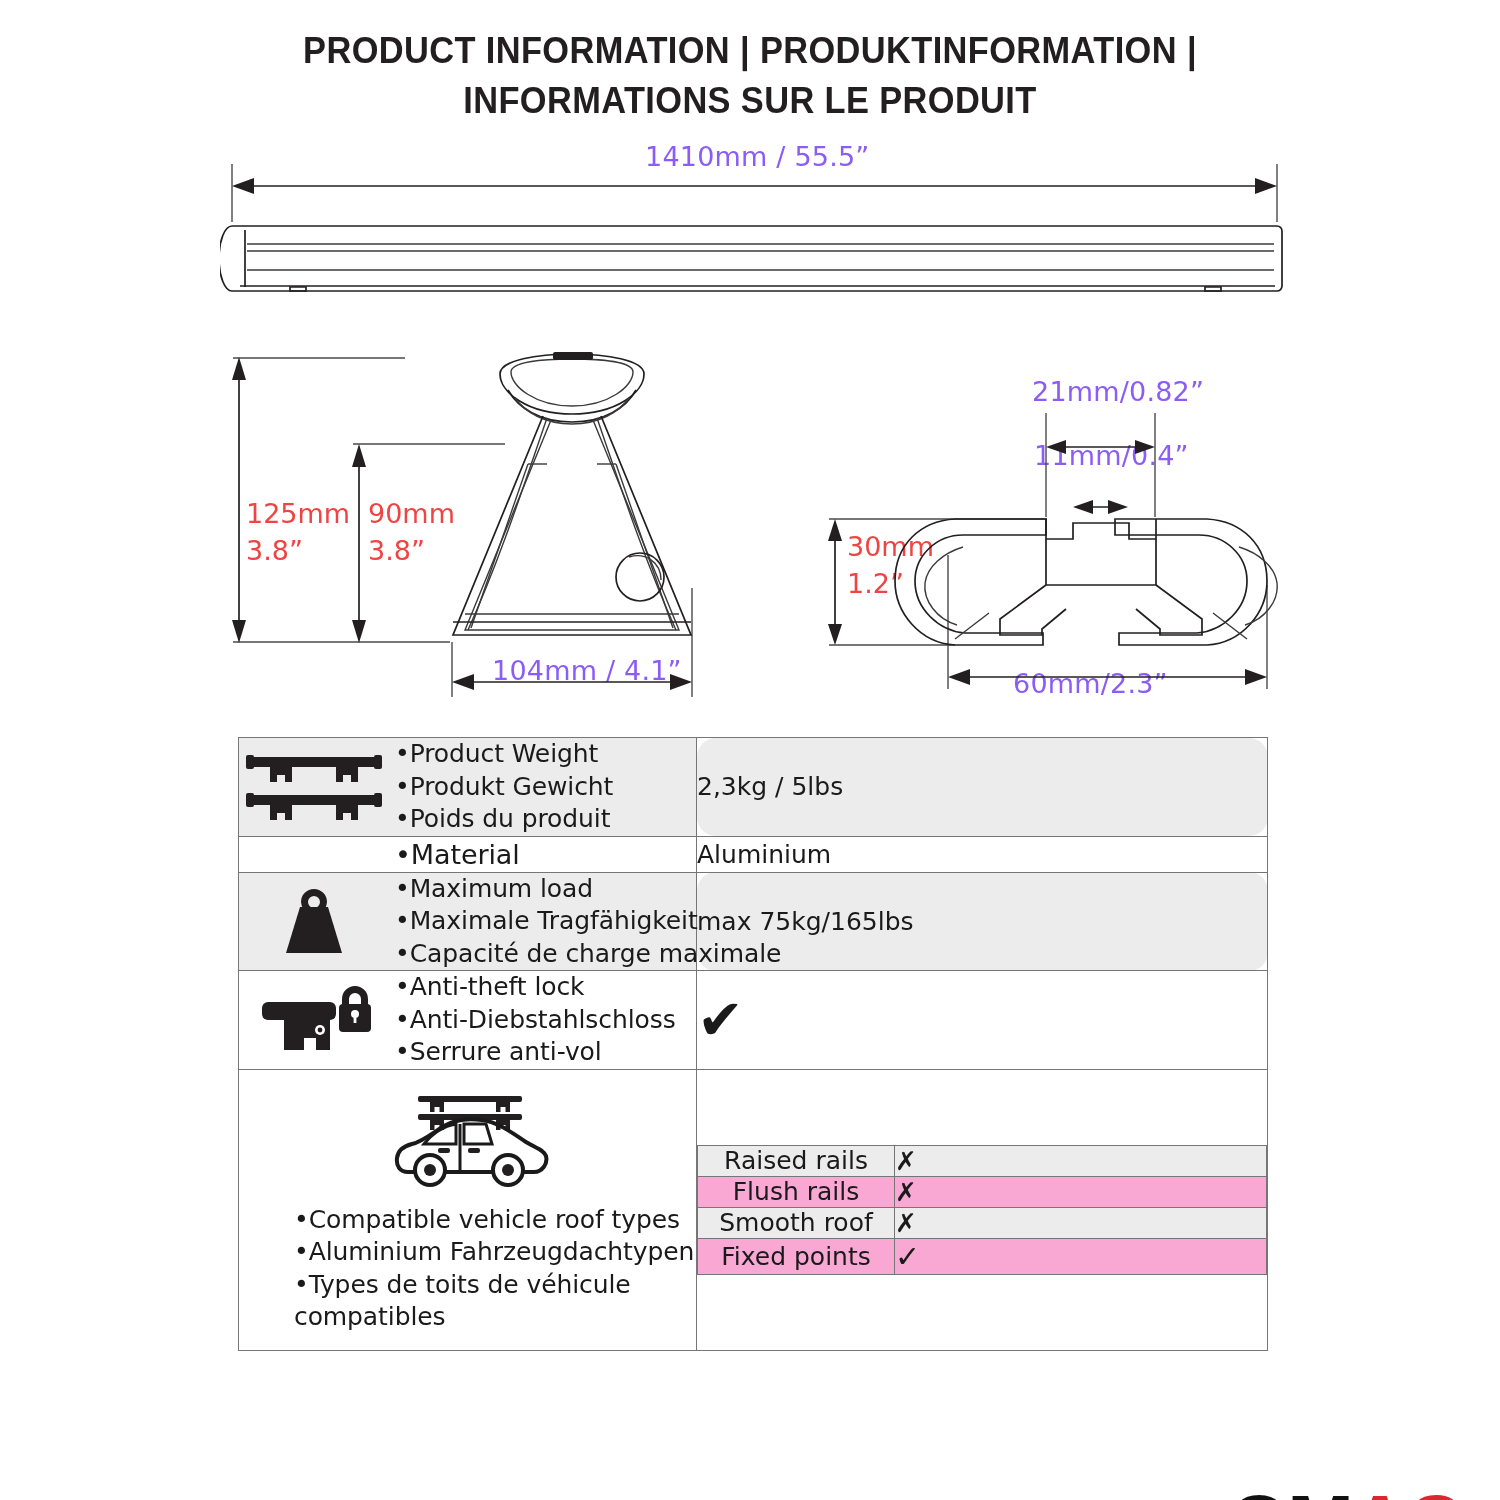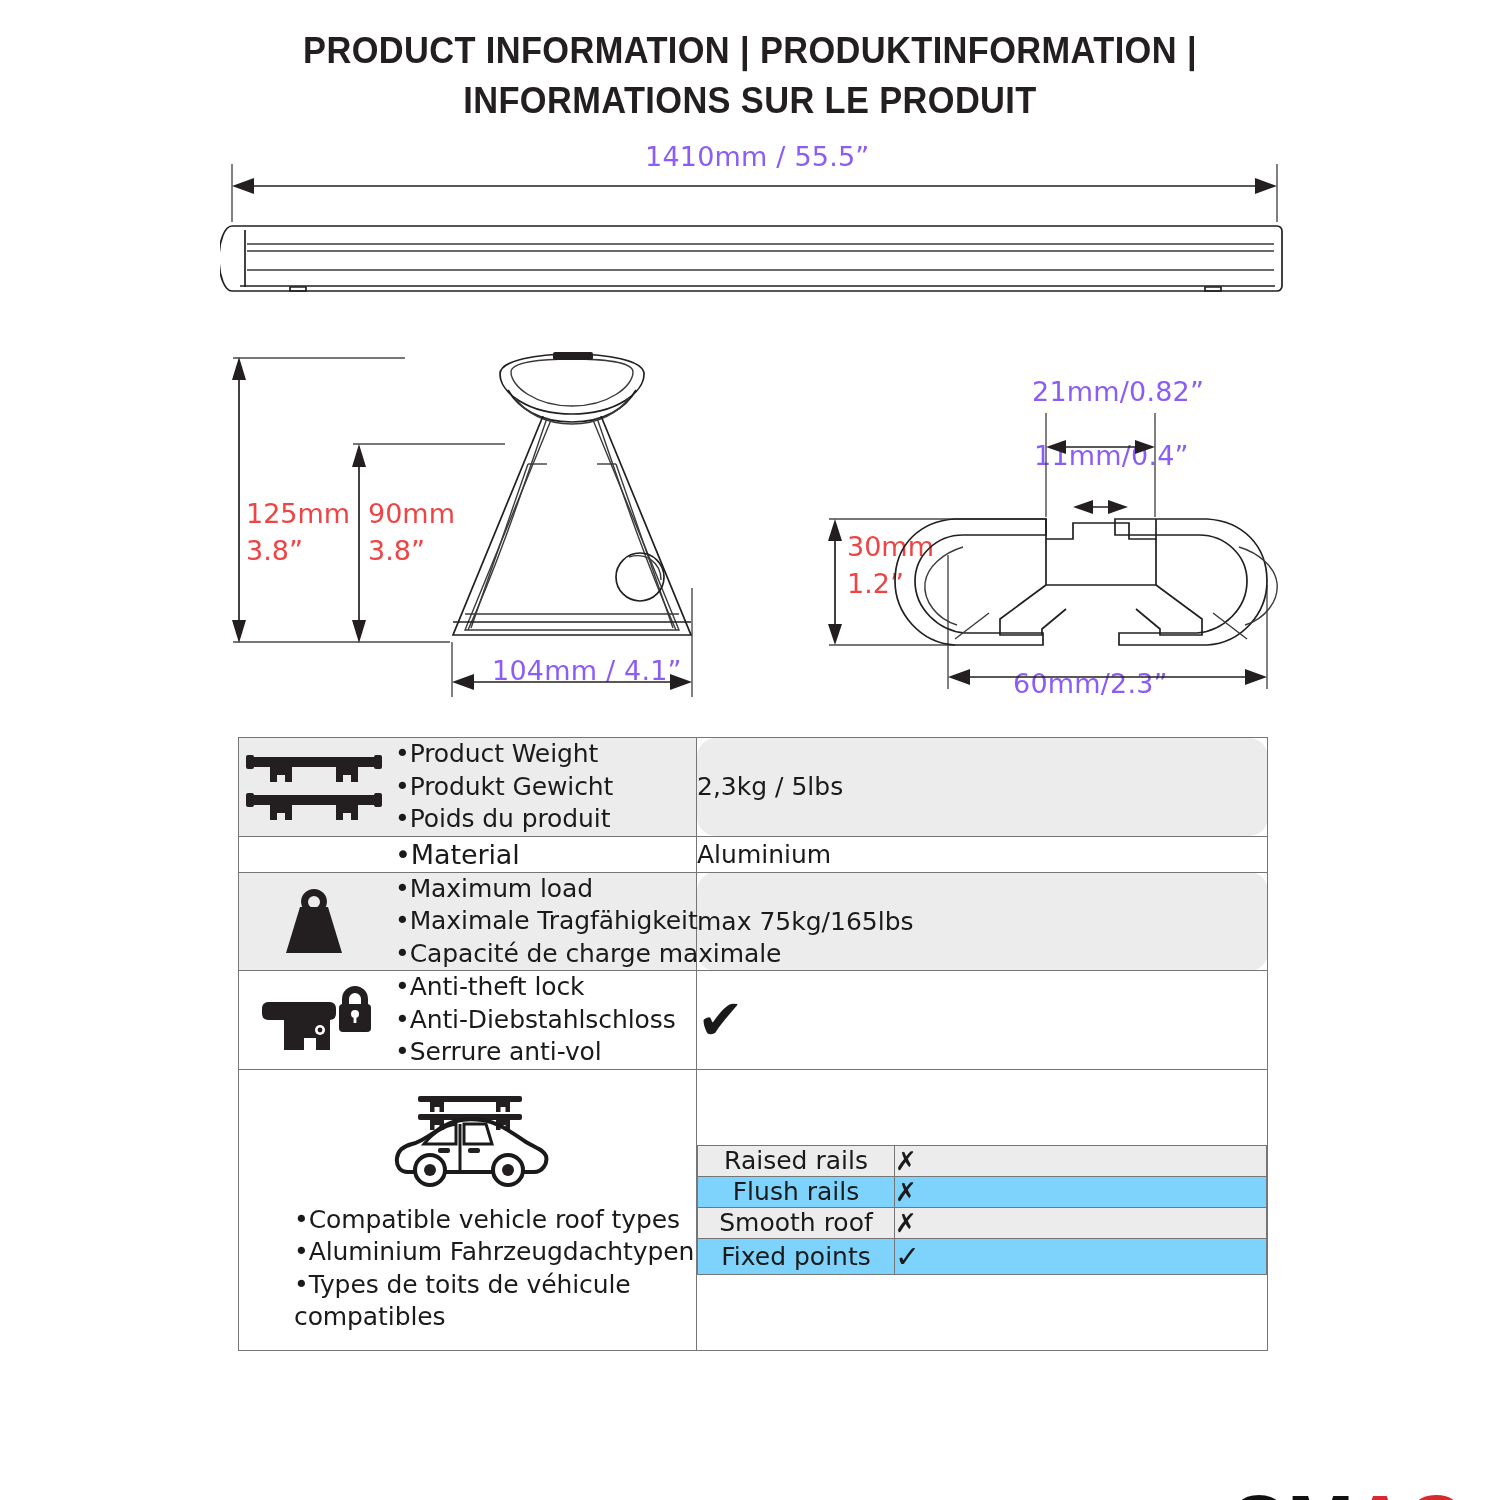--- a/index.html
+++ b/index.html
@@ -59,21 +59,21 @@
 
   .nested{width:100%;border-collapse:collapse;table-layout:fixed;}
   .nested td{border:1.4px solid #767676;font-size:24px;padding:18px 0 18px 16px;}
   .nested td.nm{width:196px;}
   .nested td.mk{padding-left:18px;font-size:27px;}
   .nested tr:first-child td{border-top:none;}
   .nested tr:last-child td{border-bottom:none;}
   .nested td:first-child{border-left:none;text-align:center;}
   .nested td:last-child{border-right:none;}
   .sh td{background:#ececec;}
-  .pl td{background:#7dd3fc;}
+  .pl td{background:#f9a8d4;}
 
   .check-big{font-size:56px;line-height:1;font-weight:bold;font-family:"DejaVu Sans",sans-serif;}
   .mark-x{font-weight:bold;font-style:italic;font-size:26px;}
   .mark-v{font-size:30px;}
 
   
   #omac-logo{
     position:absolute;left:1228px;top:1484px;
     font-family:"Liberation Sans",sans-serif;
     font-weight:bold;font-size:80px;letter-spacing:-3px;

